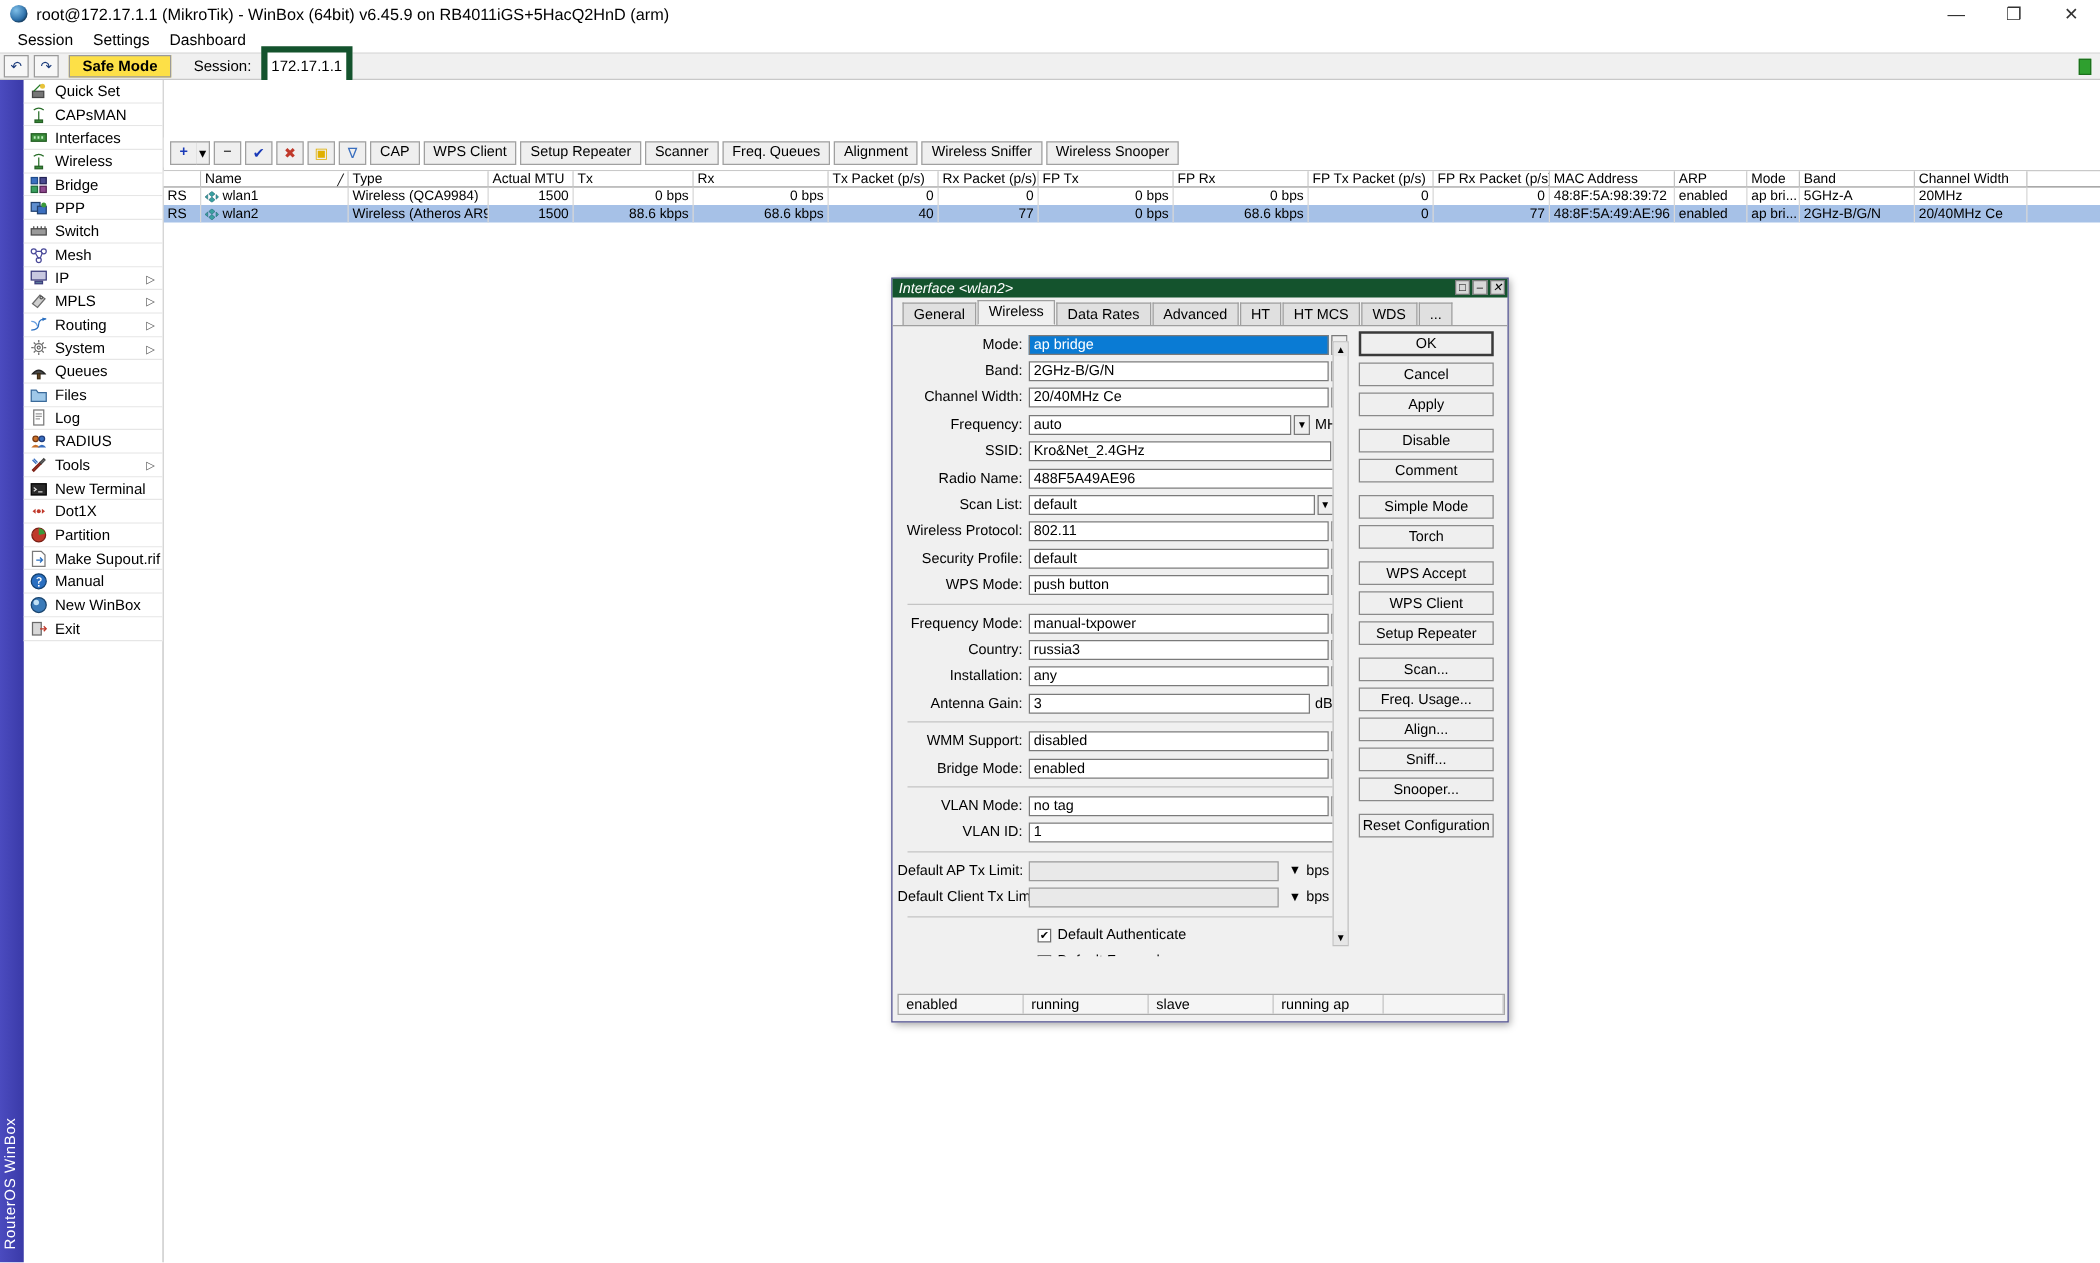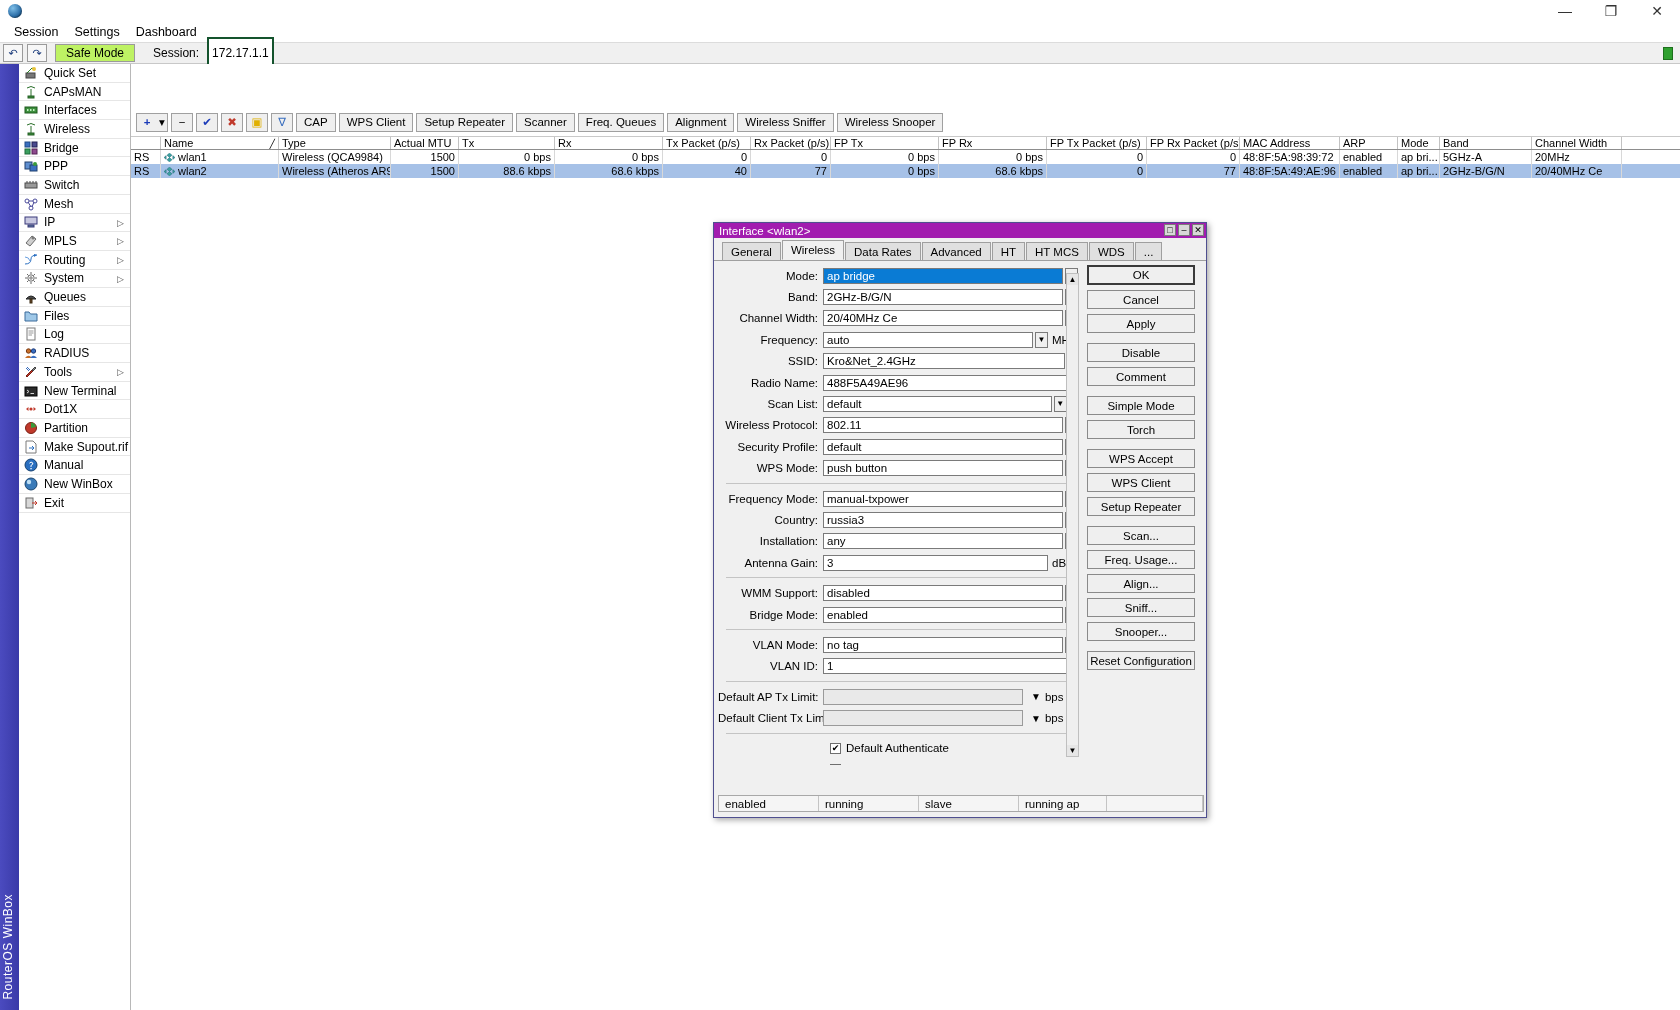--- a/index.html
+++ b/index.html
@@ -44,26 +44,26 @@
   .toolbar {
     position:absolute; left:0; top:42px; width:1680px; height:22px;
     background:#f0f0f0; border-top:1px solid #dcdcdc; border-bottom:1px solid #c8c8c8;
     display:flex; align-items:center; gap:4px; padding-left:3px;
   }
   .tb-sq {
     width:20px; height:18px; border:1px solid #9a9a9a; background:#f7f7f7;
     display:flex; align-items:center; justify-content:center; font-size:11px; color:#1a3a7a;
   }
   .tb-safemode {
-    height:18px; border:1px solid #9a9a9a; background:#bef264;
-    display:flex; align-items:center; padding:0 10px; font-size:12px; margin-left:4px;
+    height:18px; border:1px solid #9a9a9a; background:#fde047;
+    display:flex; align-items:center; padding:0 10px; font-size:12px; margin-left:4px;font-weight:bold;
   }
   .tb-sesslbl { margin-left:14px; font-size:12px; }
   .tb-sessval {
-    border:2px solid #14532d; background:#fff; height:33px; min-width:58px;
+    border:5px solid #14532d; background:#fff; height:33px; min-width:58px;
     display:flex; align-items:center; padding:0 3px; font-size:12px; margin-left:4px;
   }
   .tb-green { position:absolute; right:7px; top:4px; width:10px; height:13px; background:#2fa02f; border:1px solid #1d701d;}
 
   
   .sidebar {
     position:absolute; left:0; top:64px; width:131px; height:946px;
     background:#ffffff; border-right:1px solid #b8b8b8;
   }
   .sb-strip { position:absolute; left:0; top:0; width:19px; height:946px; background:#3b3bb0;
@@ -131,22 +131,22 @@
   }
   .td.r { justify-content:flex-end; }
   .ifico { width:11px; height:9px; margin-right:3px; flex:0 0 11px; }
 
   
   .dialog {
     position:absolute; left:713px; top:222px; width:494px; height:596px;
     background:#f0f0f0; border:1px solid #4f4f8f; box-shadow:2px 2px 6px rgba(0,0,0,.35);
   }
   .dlg-title {
-    height:15px; background:#a21caf; color:#fff; display:flex; align-items:center;
-    padding-left:5px; font-size:11.5px; position:relative;
+    height:15px; background:#14532d; color:#fff; display:flex; align-items:center;
+    padding-left:5px; font-size:11.5px; position:relative;font-style:italic;
   }
   .dlg-btns { position:absolute; right:2px; top:1px; display:flex; gap:2px; }
   .dlg-b {
     width:12px; height:12px; background:#d8d8d8; border:1px solid #7a7a7a;
     display:flex; align-items:center; justify-content:center; font-size:9px; color:#000; line-height:1;
   }
   .dlg-tabs {
     display:flex; align-items:flex-end; height:20px; padding-left:8px; margin-top:3px;
     border-bottom:1px solid #9f9f9f;
   }
@@ -197,20 +197,21 @@
   }
   .st-cell { border-right:1px solid #c4c4c4; padding:0 6px; display:flex; align-items:center; }
 </style>
 </head>
 <body>
 
 <div id="app">
 
   <div class="titlebar">
     <div class="tb-icon"></div>
+    <div class="tb-text">root@172.17.1.1 (MikroTik) - WinBox (64bit) v6.45.9 on RB4011iGS+5HacQ2HnD (arm)</div>
     <div class="win-btns">
       <div class="win-btn">—</div>
       <div class="win-btn">❐</div>
       <div class="win-btn close">✕</div>
     </div>
   </div>
 
   <div class="menubar">
     <div class="mi">Session</div>
     <div class="mi">Settings</div>

